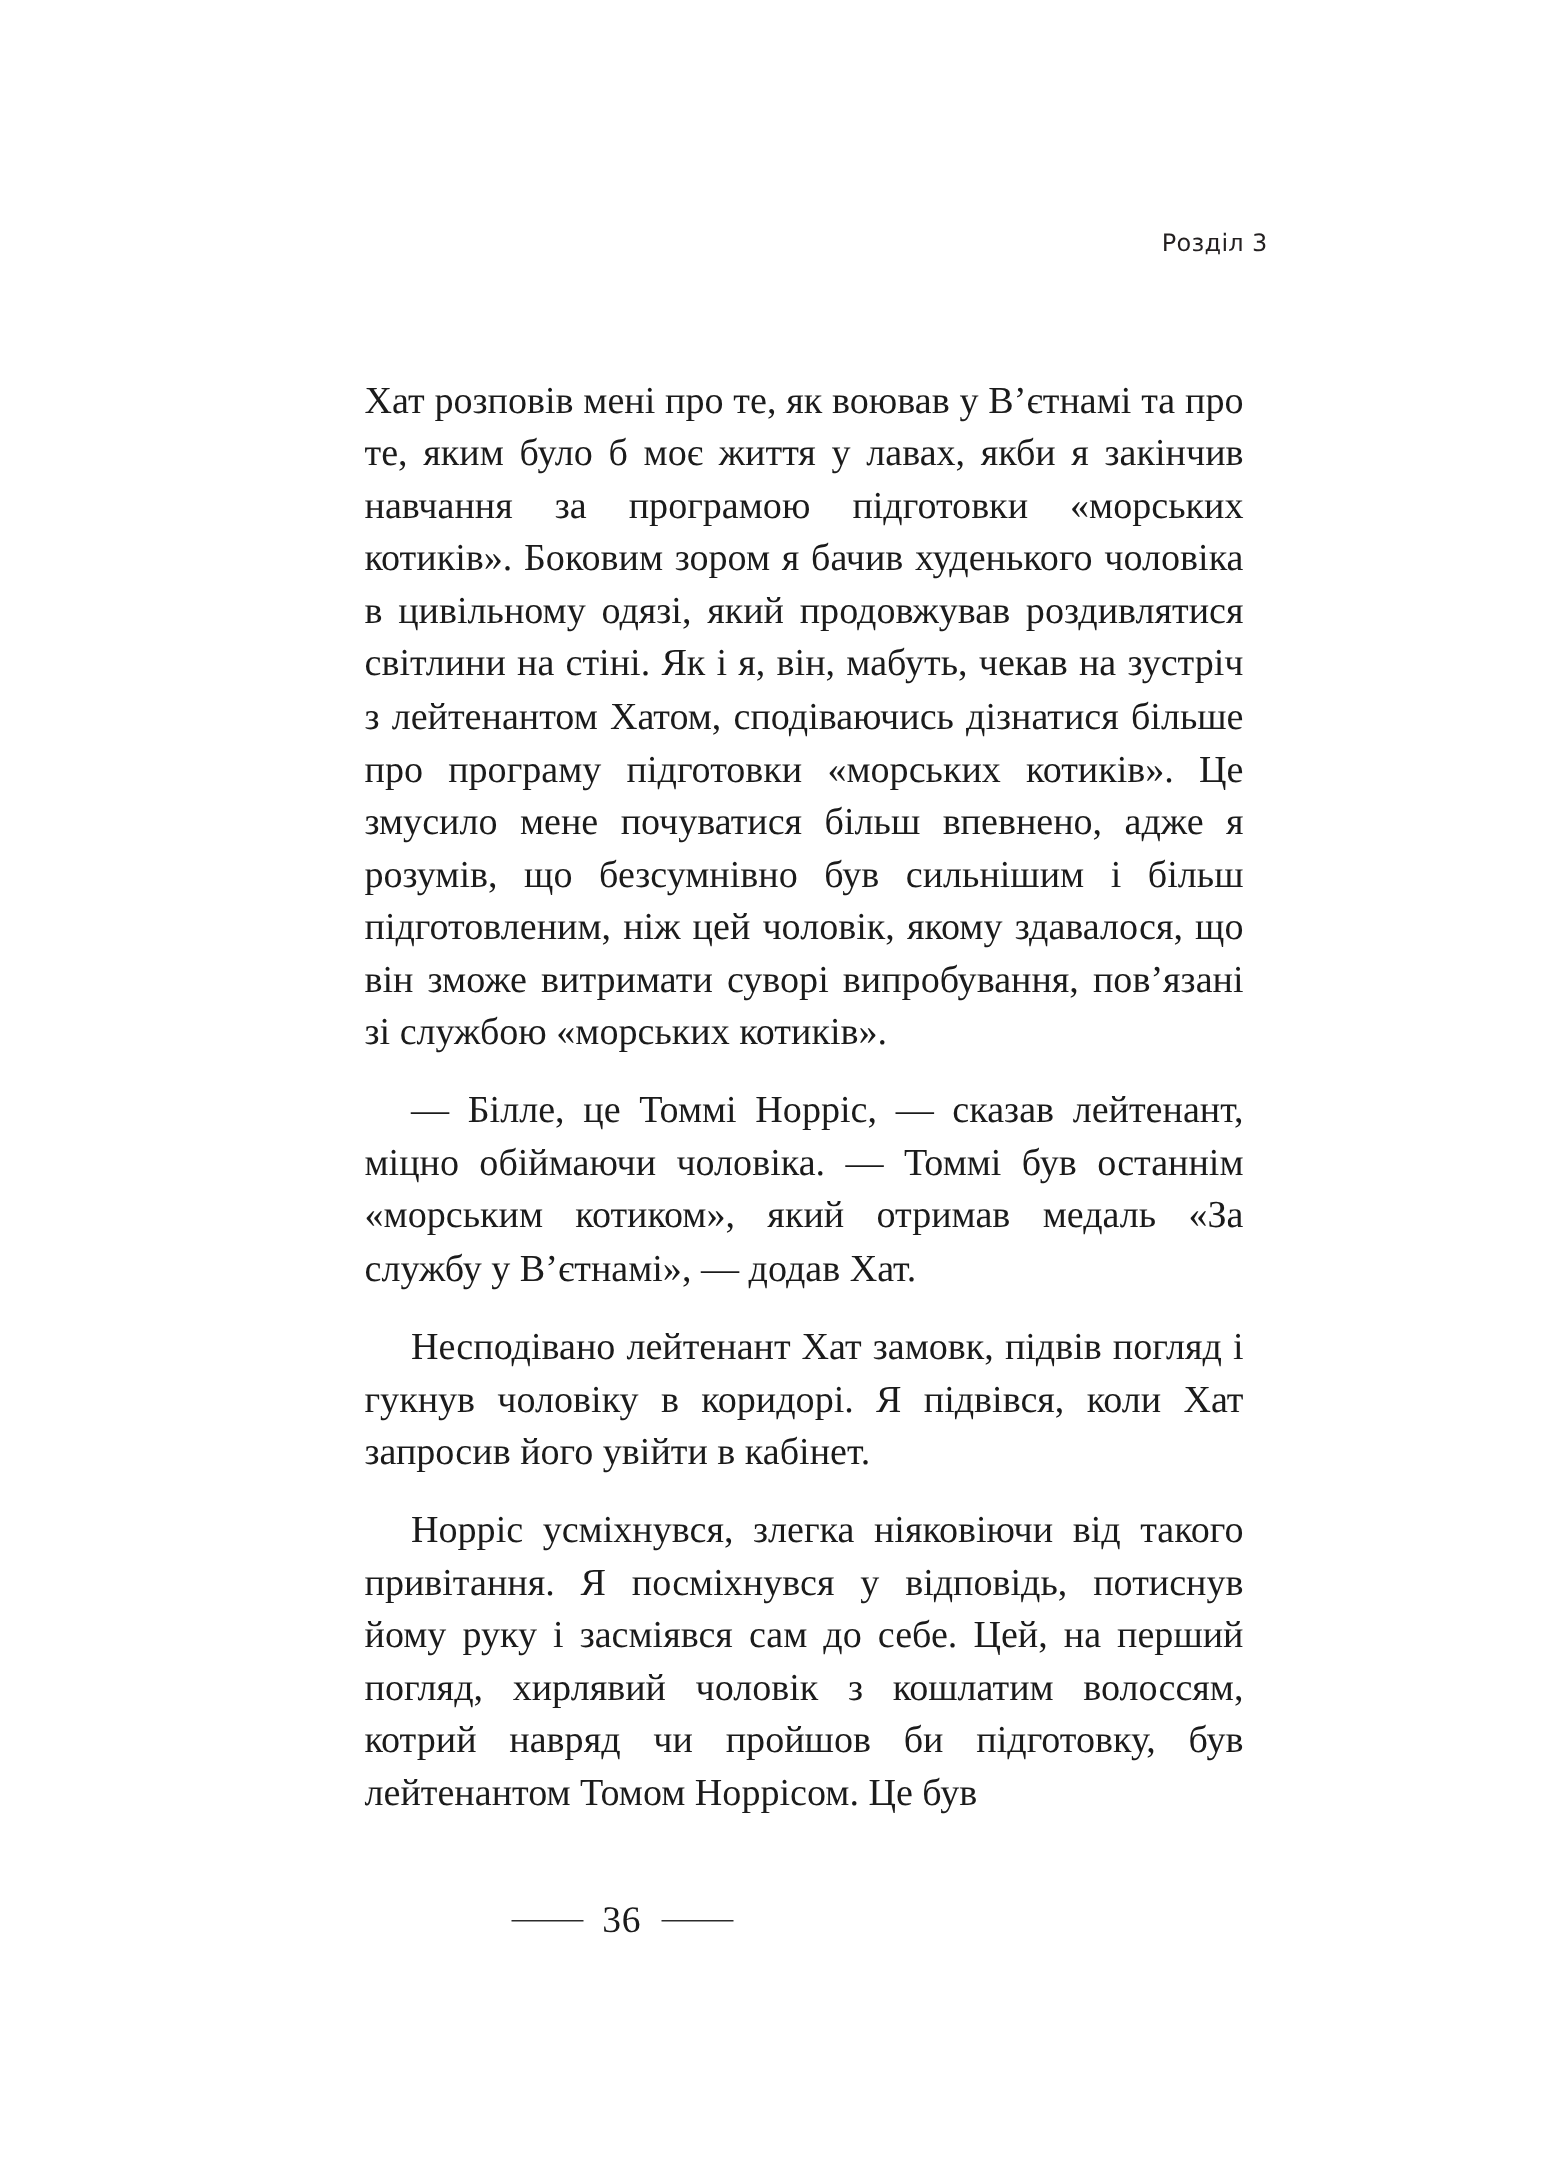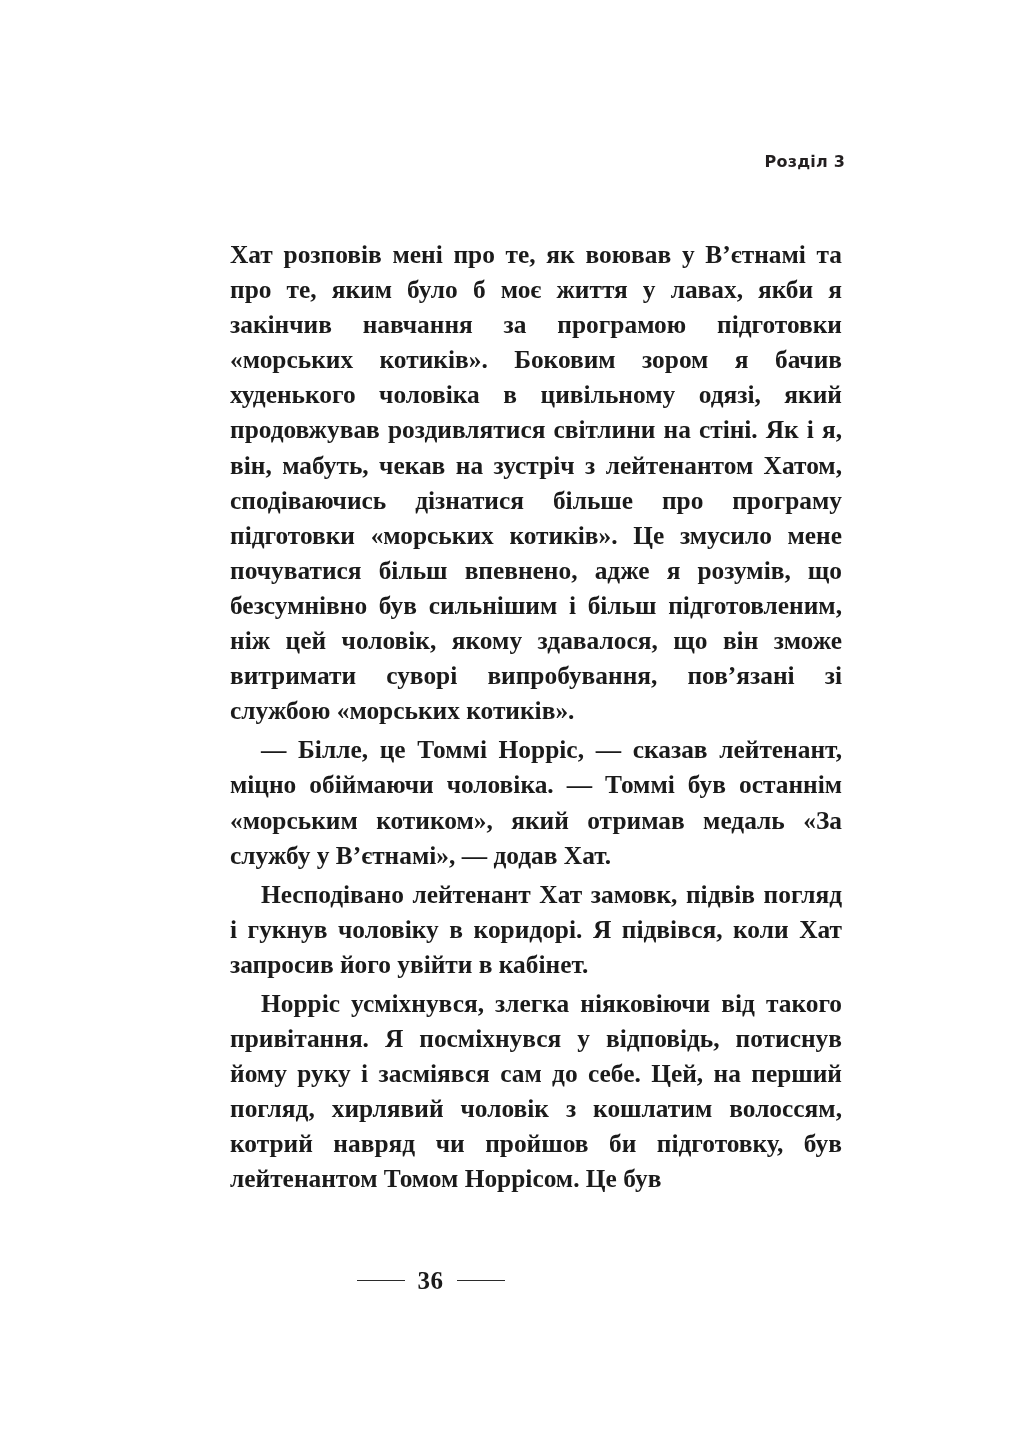--- a/index.html
+++ b/index.html
@@ -11,21 +11,20 @@
     height: 1440px;
     background: #ffffff;
     font-family: "Liberation Serif", "DejaVu Serif", serif;
     position: relative;
     overflow: hidden;
   }
 
   .page {
     position: absolute;
     inset: 0;
-    font-weight: bold;
   }
 
   
   .running-head {
     position: absolute;
     left: 226px;
     top: 152px;
     width: 619px;
     text-align: right;
     font-family: "DejaVu Sans", "Liberation Sans", sans-serif;
@@ -43,33 +42,33 @@
     font-size: 25.4px;
     line-height: 35.1px;
     color: #1b1b1b;
     text-align: justify;
     text-justify: inter-word;
     -webkit-hyphens: none;
     hyphens: none;
   }
 
   .textblock p {
-    margin: 4px;
+    margin: 17px;
     text-indent: 31px;
     text-align: justify;
   }
   .textblock p.first {
     text-indent: 0;
   }
   
 
   
   .folio {
     position: absolute;
-    left: 16px;
+    left: 0;
     top: 1268px;
     width: 829px;
     display: flex;
     align-items: center;
     justify-content: center;
     gap: 13px;
   }
   .folio .rule {
     display: block;
     width: 48px;

